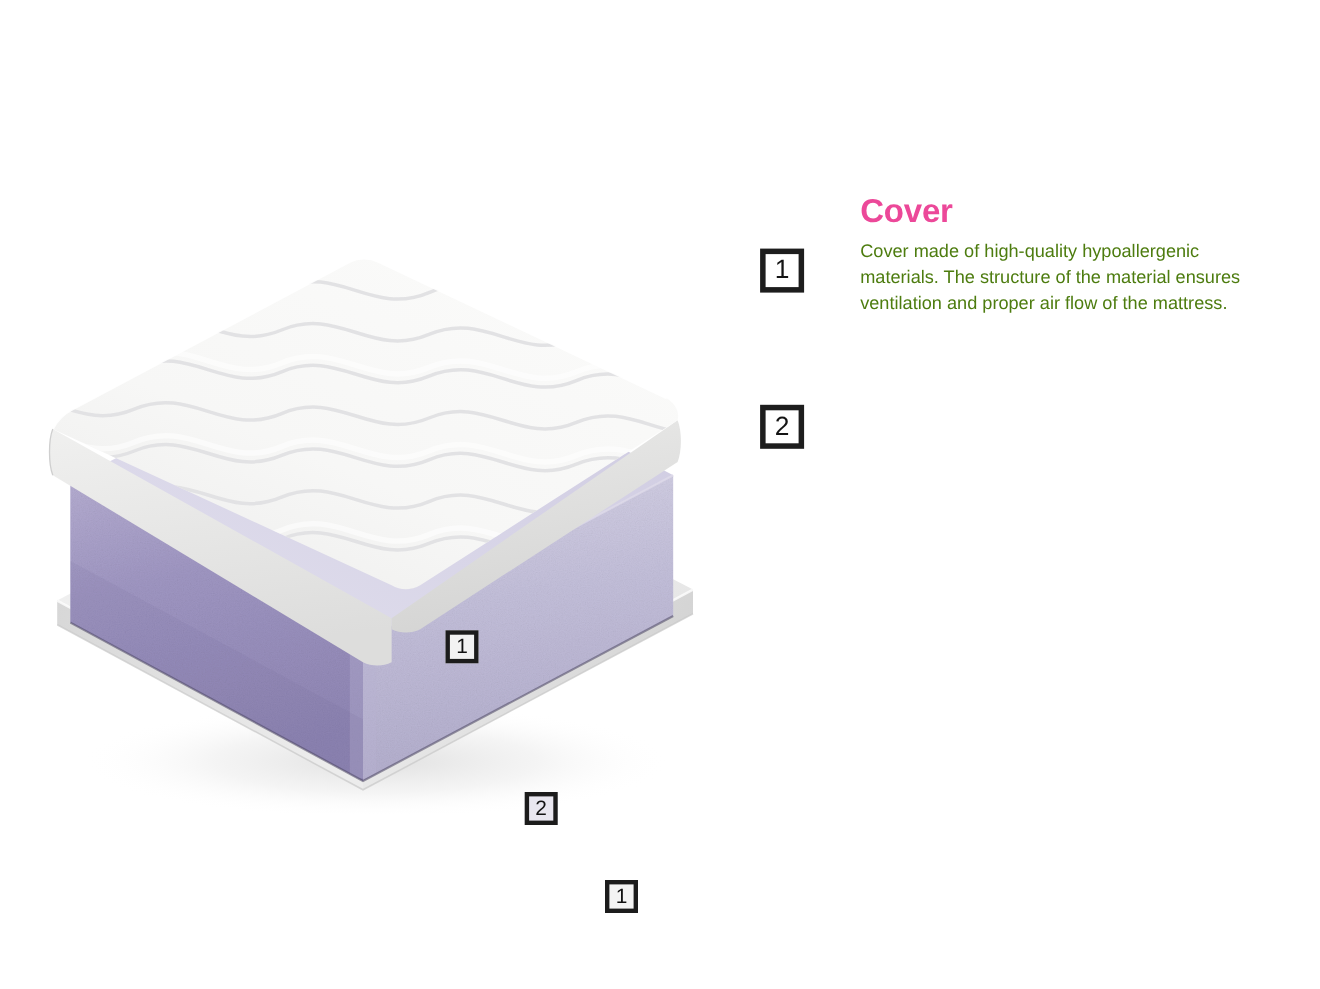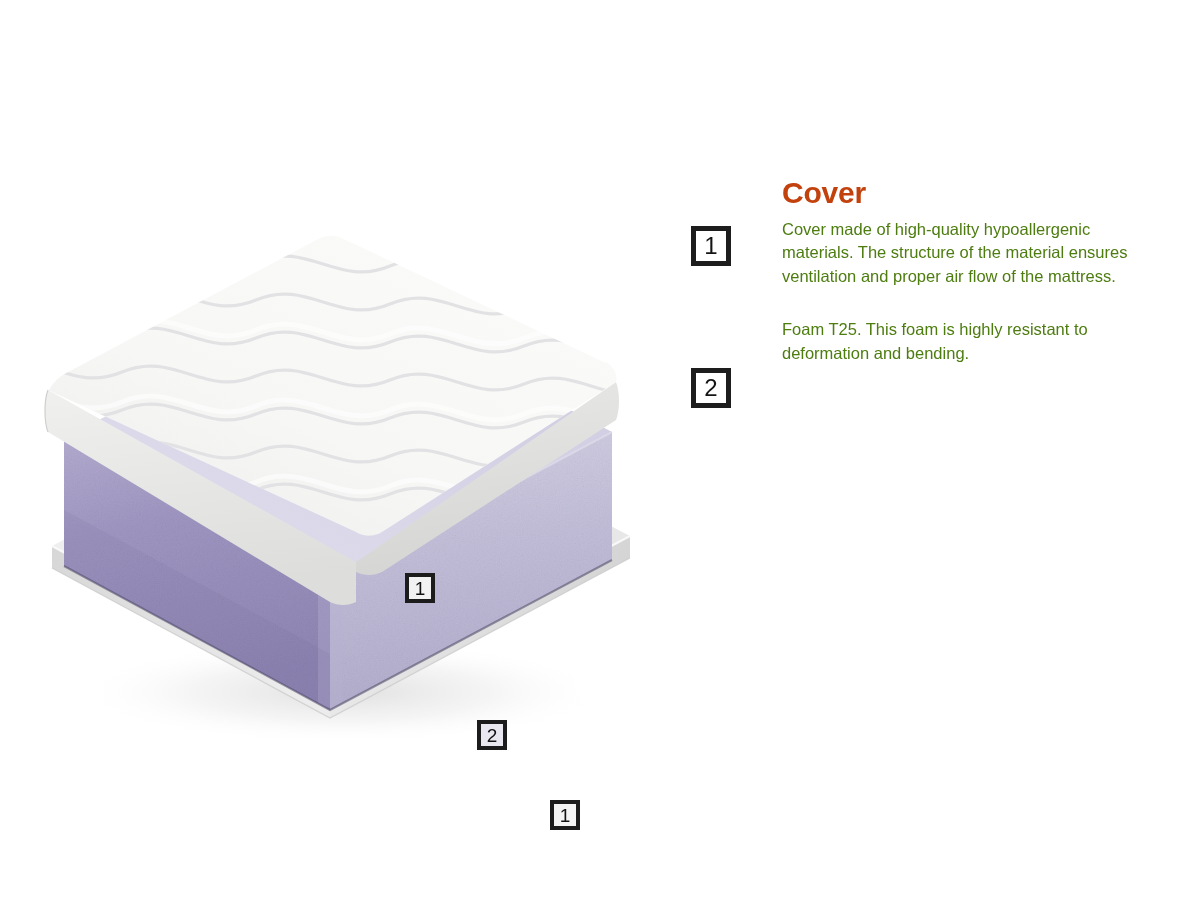--- a/index.html
+++ b/index.html
@@ -59,21 +59,21 @@
     box-sizing:border-box;
     display:flex;align-items:center;justify-content:center;
     font-size:24px;line-height:1;color:#141414;
     font-family:"Liberation Sans", sans-serif;
   }
   .legend-body{margin-left:91px;}
 
   .legend-title{
     font-size:30px;
     font-weight:bold;
-    color:#c2410c;
+    color:#ec4899;
     line-height:1.1;
     margin:0 0 9px 0;
     letter-spacing:-0.2px;
   }
   .legend-text{
     font-size:16.5px;
     color:#4d7c0f;
     line-height:1.42;
     margin:0;
     max-width:372px;
@@ -267,18 +267,17 @@
       <div class="legend-badge">1</div>
       <div class="legend-body">
         <h2 class="legend-title">Cover</h2>
         <p class="legend-text">Cover made of high-quality hypoallergenic materials. The structure of the material ensures ventilation and proper air flow of the mattress.</p>
       </div>
     </div>
 
     <div class="legend-entry">
       <div class="legend-badge">2</div>
       <div class="legend-body">
-        <p class="legend-text">Foam T25. This foam is highly resistant to deformation and bending.</p>
       </div>
     </div>
 
   </div>
 </div>
 
 </body></html>

